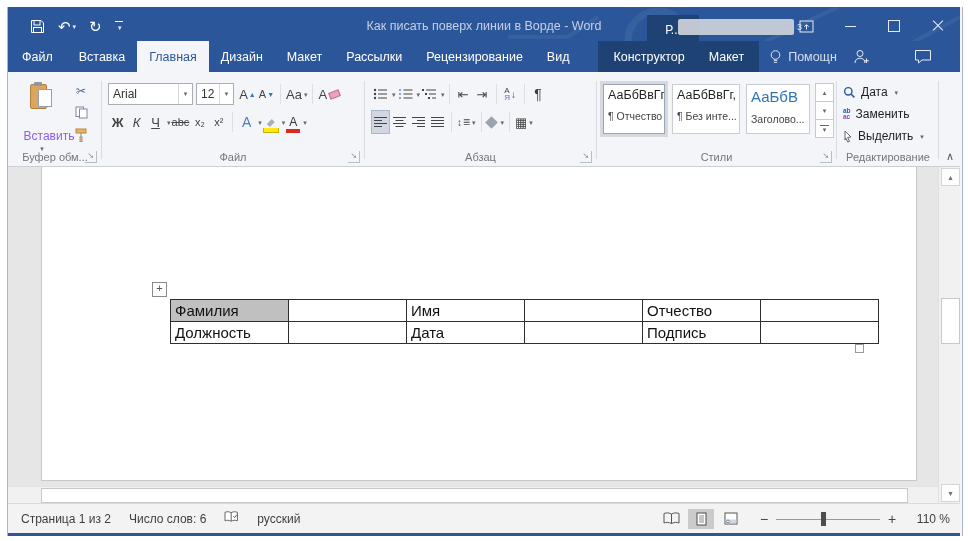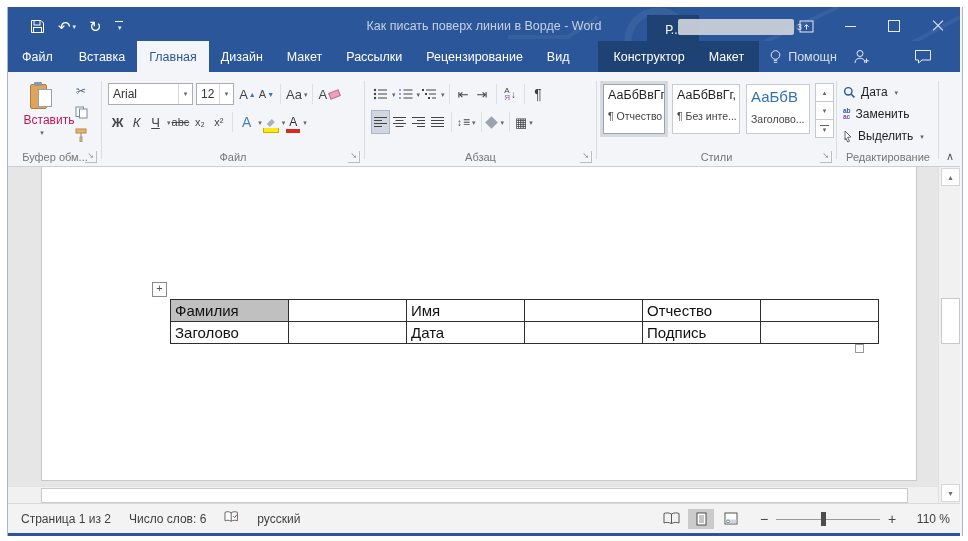--- a/index.html
+++ b/index.html
@@ -61,21 +61,21 @@
   .eraser{width:9px;height:5px;background:#eba3bb;border:1px solid #c2708c;transform:rotate(-22deg);margin-left:2px;}
   .sortcol{display:flex;flex-direction:column;line-height:7px;font-size:8px;color:#444;}
   .sortcol .ya{color:#8a57b8;}
   .bucket{width:9px;height:9px;background:#9aa4b0;transform:rotate(45deg);margin-right:3px;}
   
   #pastebtn{position:absolute;left:4px;top:4px;width:54px;height:74px;display:flex;flex-direction:column;align-items:center;}
   .clip{position:relative;width:22px;height:27px;margin-top:2px;}
   .clip .board{position:absolute;left:0;top:2px;width:15px;height:23px;background:#dda45e;border:1px solid #b07f3c;border-radius:2px;}
   .clip .cliptop{position:absolute;left:4px;top:0;width:8px;height:4px;background:#8f97a3;border-radius:1px;}
   .clip .page{position:absolute;right:0;top:7px;width:12px;height:16px;background:#fff;border:1px solid #98a0ac;}
-  #pastebtn .plabel{font-size:12px;color:#be185d;margin-top:4px;padding-left:16px;}
+  #pastebtn .plabel{font-size:12px;color:#8b5cf6;margin-top:20px;padding-left:16px;}
   .smallcol{position:absolute;left:60px;top:6px;display:flex;flex-direction:column;gap:5px;}
   .scbtn{display:flex;align-items:center;justify-content:center;width:22px;height:17px;}
   
   .cardsrow{position:absolute;left:2px;top:5px;display:flex;align-items:flex-start;}
   .cardframe{padding:3px;background:#d6dade;}
   .scard{width:62px;height:50px;background:#fff;border:1px solid #c9cdd3;padding:3px 2px 0 4px;box-sizing:border-box;overflow:hidden;white-space:nowrap;}
   .cardframe .scard{border-color:#98a5b8;}
   .scard .prev{font-size:12.5px;color:#1f1f1f;}
   .scard .prev.h1{color:#2e74b5;font-size:15px;}
   .scard .sname{font-size:10.5px;color:#444;margin-top:8px;}
@@ -454,21 +454,21 @@
         <tbody>
               <tr>
           <td class="shaded">Фамилия</td>
           <td></td>
           <td>Имя</td>
           <td></td>
           <td>Отчество</td>
           <td></td>
         </tr>
         <tr>
-          <td>Заголово</td>
+          <td>Должность</td>
           <td></td>
           <td>Дата</td>
           <td></td>
           <td>Подпись</td>
           <td></td>
         </tr>
       </tbody>
           </table>
       <div id="resizehandle"></div>
     </div>

